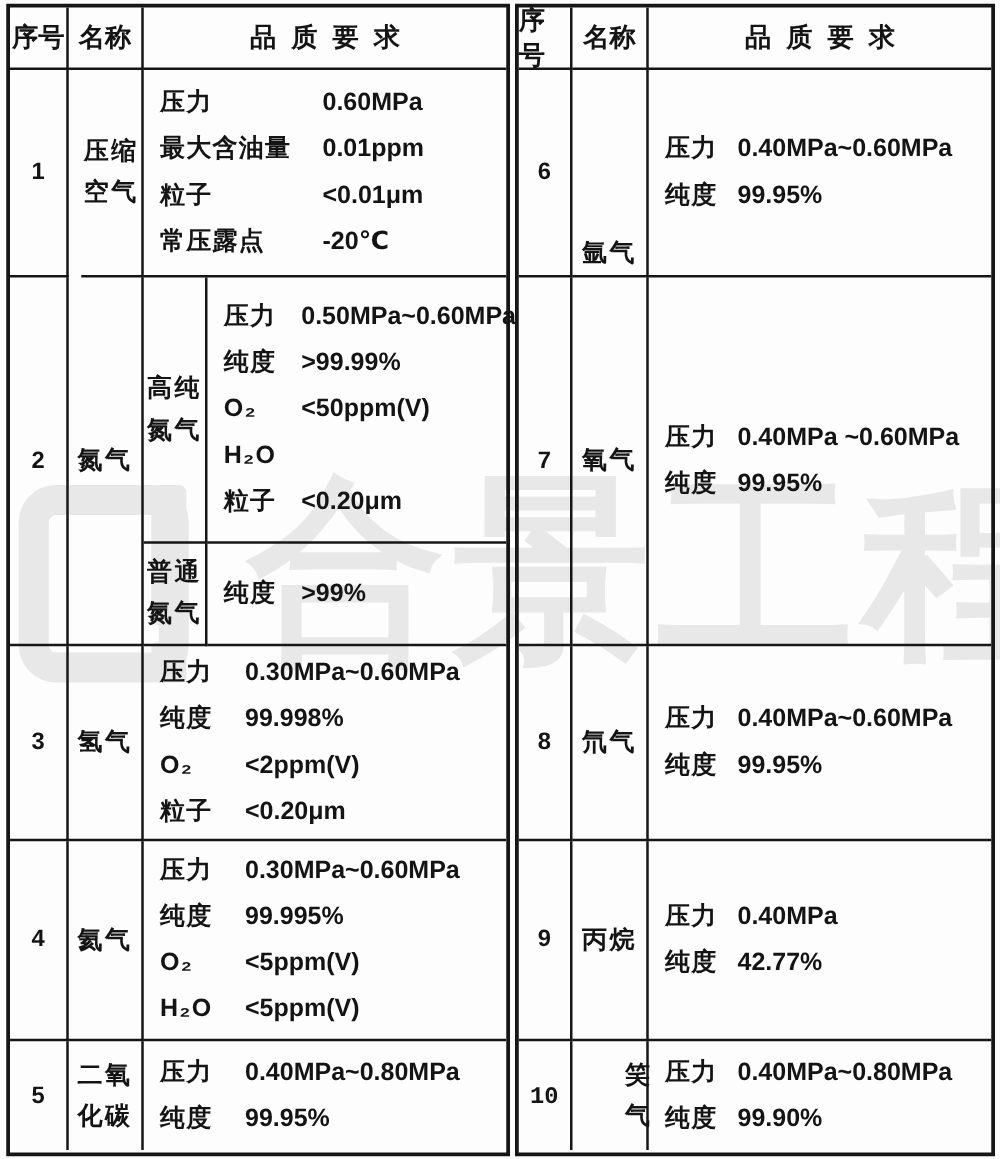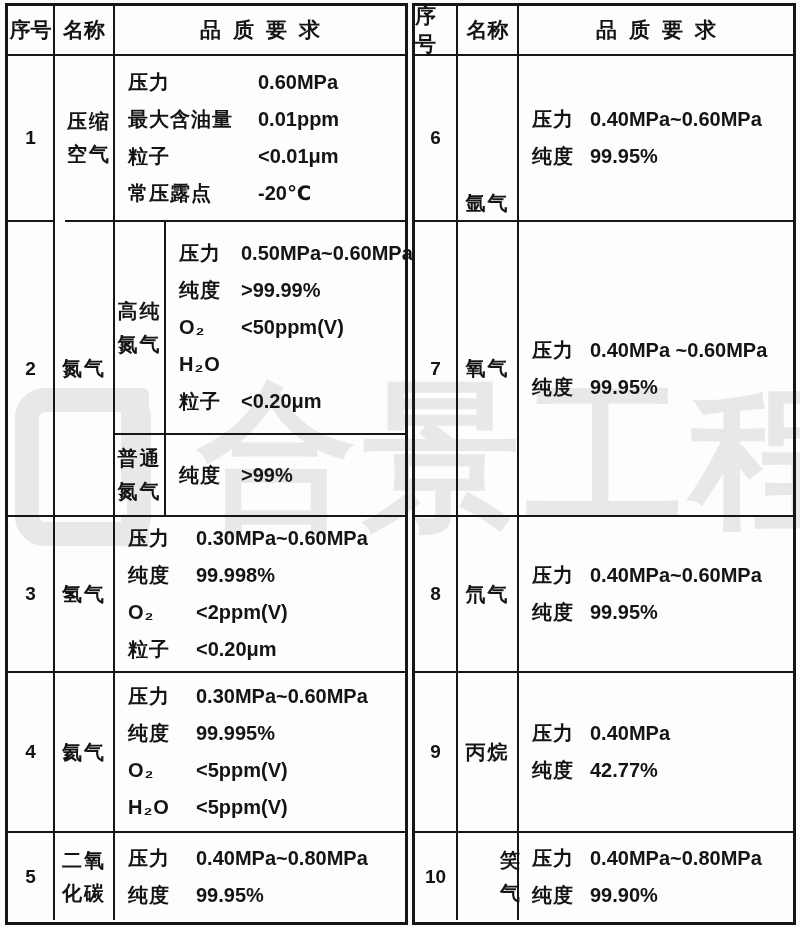--- a/index.html
+++ b/index.html
@@ -256,21 +256,21 @@
     <div class="line">
         <span class="lab w58">压力</span>
         <span class="val">0.40MPa</span>
       </div>
     <div class="line">
         <span class="lab w58">纯度</span>
         <span class="val">42.77%</span>
       </div>
   </div>
 
-  <div class="cell num no-b" style="grid-column:1;grid-row:6;">10</div>
+  <div class="cell num no-b" style="grid-column:1;grid-row:6;font-family:Liberation Mono, monospace;">10</div>
   <div class="cell name no-b" style="grid-column:2;grid-row:6;padding-left:47px;">
     <span>笑气</span>
   </div>
   <div class="cell spec no-r no-b" style="grid-column:3;grid-row:6;">
     <div class="line">
         <span class="lab w58">压力</span>
         <span class="val">0.40MPa~0.80MPa</span>
       </div>
     <div class="line">
         <span class="lab w58">纯度</span>

